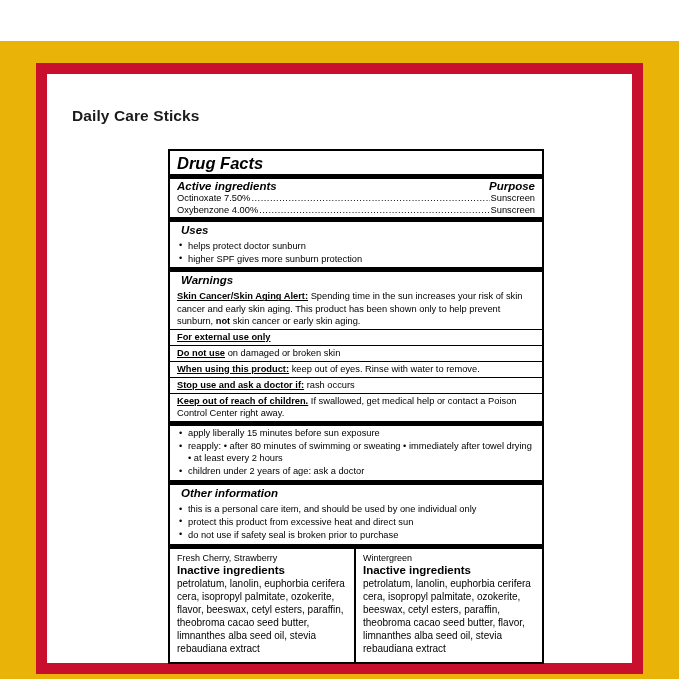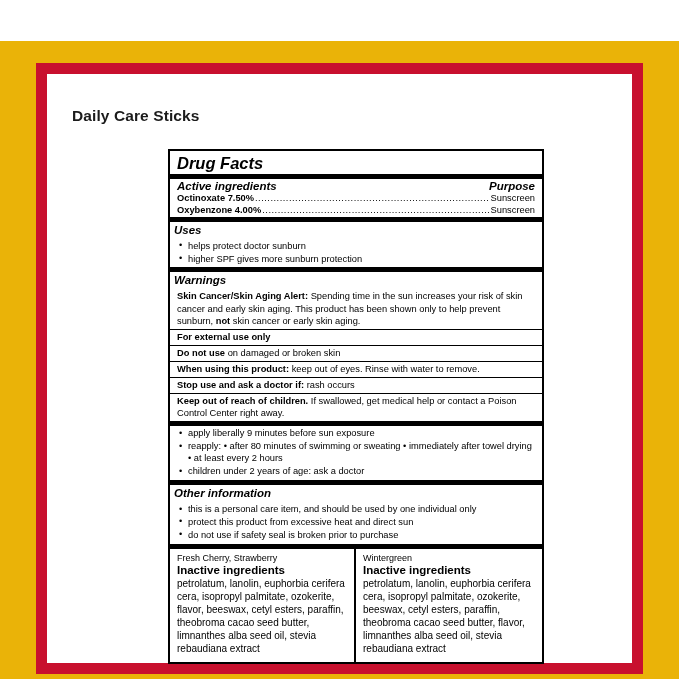--- a/index.html
+++ b/index.html
@@ -55,21 +55,21 @@
     left: 168px;
     top: 108px;
     width: 376px;
     box-sizing: border-box;
     border: 2.5px solid #000000;
     background: #ffffff;
     color: #000000;
     padding: 0;
   }
   .pad {
-    padding: 2px 7px 3px 4px;
+    padding: 2px 7px 3px 11px;
   }
   .hdr-title {
     font-size: 16.5px;
     font-weight: bold;
     font-style: italic;
     padding: 3px 7px 1px 7px;
     line-height: 1.15;
   }
   .rule-thick {
     border-top: 5.5px solid #000;
@@ -92,21 +92,21 @@
     padding: 1px 7px 1px 7px;
   }
   .ingline {
     display: flex;
     align-items: baseline;
     font-size: 9.3px;
     padding: 0 7px 0 7px;
     line-height: 1.28;
     white-space: nowrap;
   }
-  .ingline .nm { flex: 0 0 auto; font-weight: bold; }
+  .ingline .nm { flex: 0 0 auto; }
   .ingline .dots {
     flex: 1 1 auto;
     overflow: hidden;
     white-space: nowrap;
     letter-spacing: 0.5px;
     margin: 0 1px;
     color: #000;
   }
   .ingline .pp { flex: 0 0 auto; }
   ul.bl {
@@ -128,20 +128,21 @@
     top: -0.5px;
   }
   .para {
     font-size: 9.3px;
     line-height: 1.3;
     padding: 1px 7px 2px 7px;
   }
   .para b { font-weight: bold; }
   .lead {
     font-weight: bold;
+    text-decoration: underline;
   }
   
   #inactive-wrap {
     display: flex;
     align-items: stretch;
   }
   .inact-col {
     width: 50%;
     box-sizing: border-box;
     padding: 4px 7px 7px 7px;
@@ -232,21 +233,21 @@
     </div>
 
     <div class="rule-thin"></div>
     <div class="para">
       <span class="lead">Keep out of reach of children.</span><span> If swallowed, get medical help or contact a Poison Control Center right away.</span>
     </div>
 
     <div class="rule-thick"></div>
 
     <ul class="bl">
-      <li>apply liberally 9 minutes before sun exposure</li>
+      <li>apply liberally 15 minutes before sun exposure</li>
       <li>reapply: • after 80 minutes of swimming or sweating • immediately after towel drying • at least every 2 hours</li>
       <li>children under 2 years of age: ask a doctor</li>
     </ul>
 
     <div class="rule-thick"></div>
 
     <div class="pad">
       <div class="sec-head">Other information</div>
     </div>
     <ul class="bl">

